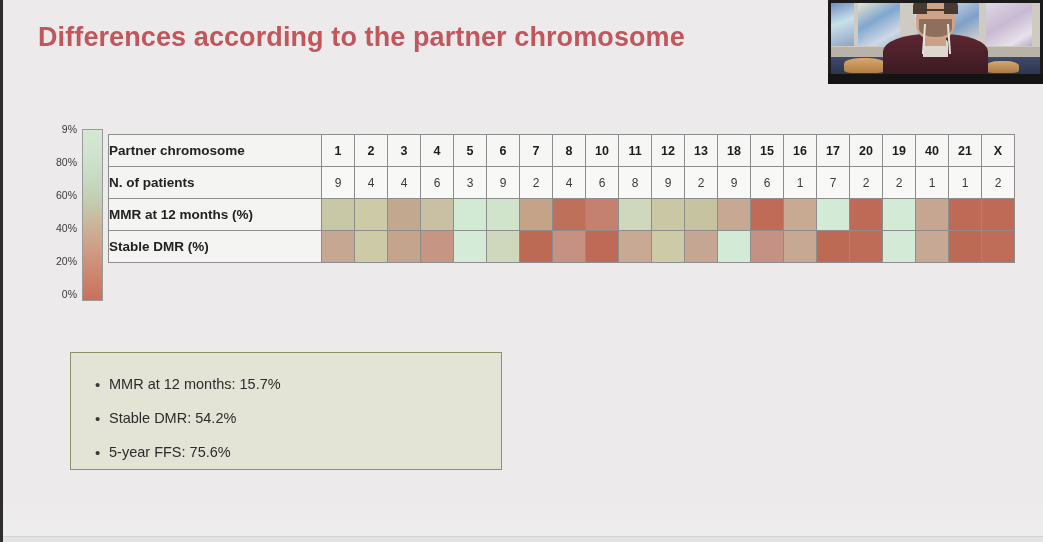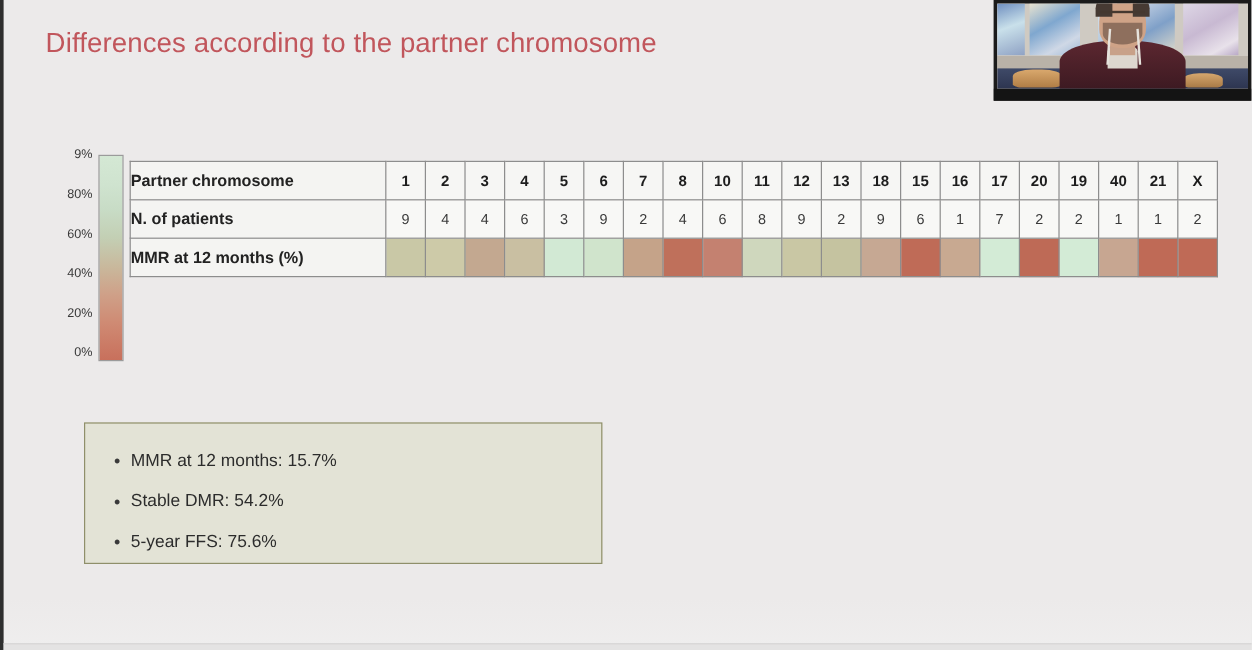--- a/index.html
+++ b/index.html
@@ -14,21 +14,21 @@
     background:linear-gradient(to bottom,#eceaea 0%,#eceaea 92%,#efeeee 100%);
     border-left:3px solid #2e2e2e;
     box-sizing:border-box;
   }
   .slide-bottom-edge{
     position:absolute;left:0;bottom:0;width:1043px;height:5px;
     background:#e4e3e3;border-top:1px solid #d6d5d5;
   }
   .title{
     position:absolute;left:35px;top:22px;
-    font-size:23px;font-weight:normal;color:#c1565c;
+    font-size:27px;font-weight:bold;color:#c1565c;
     letter-spacing:0.1px;white-space:nowrap;
   }
 
   
   .legend{position:absolute;left:22px;top:129px;width:78px;height:172px;}
   .legend-bar{
     position:absolute;left:57px;top:0;width:21px;height:172px;
     border:1px solid #9b9b9b;box-sizing:border-box;
     background:linear-gradient(to bottom,
       #d4e8d4 0%, #cfe3cf 14%, #c8dcc6 26%,
@@ -209,20 +209,44 @@
             <td class="cell" style="background: rgb(198, 168, 147);"></td>
             <td class="cell" style="background: rgb(191, 107, 87);"></td>
             <td class="cell" style="background: rgb(200, 169, 145);"></td>
             <td class="cell" style="background: rgb(211, 235, 214);"></td>
             <td class="cell" style="background: rgb(190, 106, 86);"></td>
             <td class="cell" style="background: rgb(211, 235, 214);"></td>
             <td class="cell" style="background: rgb(199, 166, 145);"></td>
             <td class="cell" style="background: rgb(191, 106, 86);"></td>
             <td class="cell" style="background: rgb(191, 106, 86);"></td>
           </tr>
+          <tr>
+            <td class="rowlabel">Stable DMR (%)</td>
+            <td class="cell olive" style="background: rgb(198, 168, 146);"></td>
+            <td class="cell olive" style="background: rgb(205, 202, 168);"></td>
+            <td class="cell" style="background: rgb(196, 164, 141);"></td>
+            <td class="cell olive" style="background: rgb(198, 149, 131);"></td>
+            <td class="cell olive" style="background: rgb(212, 236, 215);"></td>
+            <td class="cell olive" style="background: rgb(207, 216, 189);"></td>
+            <td class="cell" style="background: rgb(189, 106, 85);"></td>
+            <td class="cell" style="background: rgb(198, 145, 131);"></td>
+            <td class="cell" style="background: rgb(191, 106, 86);"></td>
+            <td class="cell olive" style="background: rgb(199, 169, 148);"></td>
+            <td class="cell olive" style="background: rgb(205, 202, 168);"></td>
+            <td class="cell" style="background: rgb(196, 166, 147);"></td>
+            <td class="cell" style="background: rgb(211, 235, 214);"></td>
+            <td class="cell" style="background: rgb(196, 145, 132);"></td>
+            <td class="cell" style="background: rgb(198, 168, 147);"></td>
+            <td class="cell" style="background: rgb(189, 106, 85);"></td>
+            <td class="cell" style="background: rgb(190, 107, 87);"></td>
+            <td class="cell" style="background: rgb(211, 235, 214);"></td>
+            <td class="cell" style="background: rgb(199, 168, 148);"></td>
+            <td class="cell" style="background: rgb(189, 106, 85);"></td>
+            <td class="cell" style="background: rgb(191, 109, 88);"></td>
+          </tr>
         </tbody>
     </table>
   </div>
 
   <div class="summary">
     <div class="summary-item">
       <span class="bullet">•</span>
       <span>MMR at 12 months: 15.7%</span>
     </div>
     <div class="summary-item">

